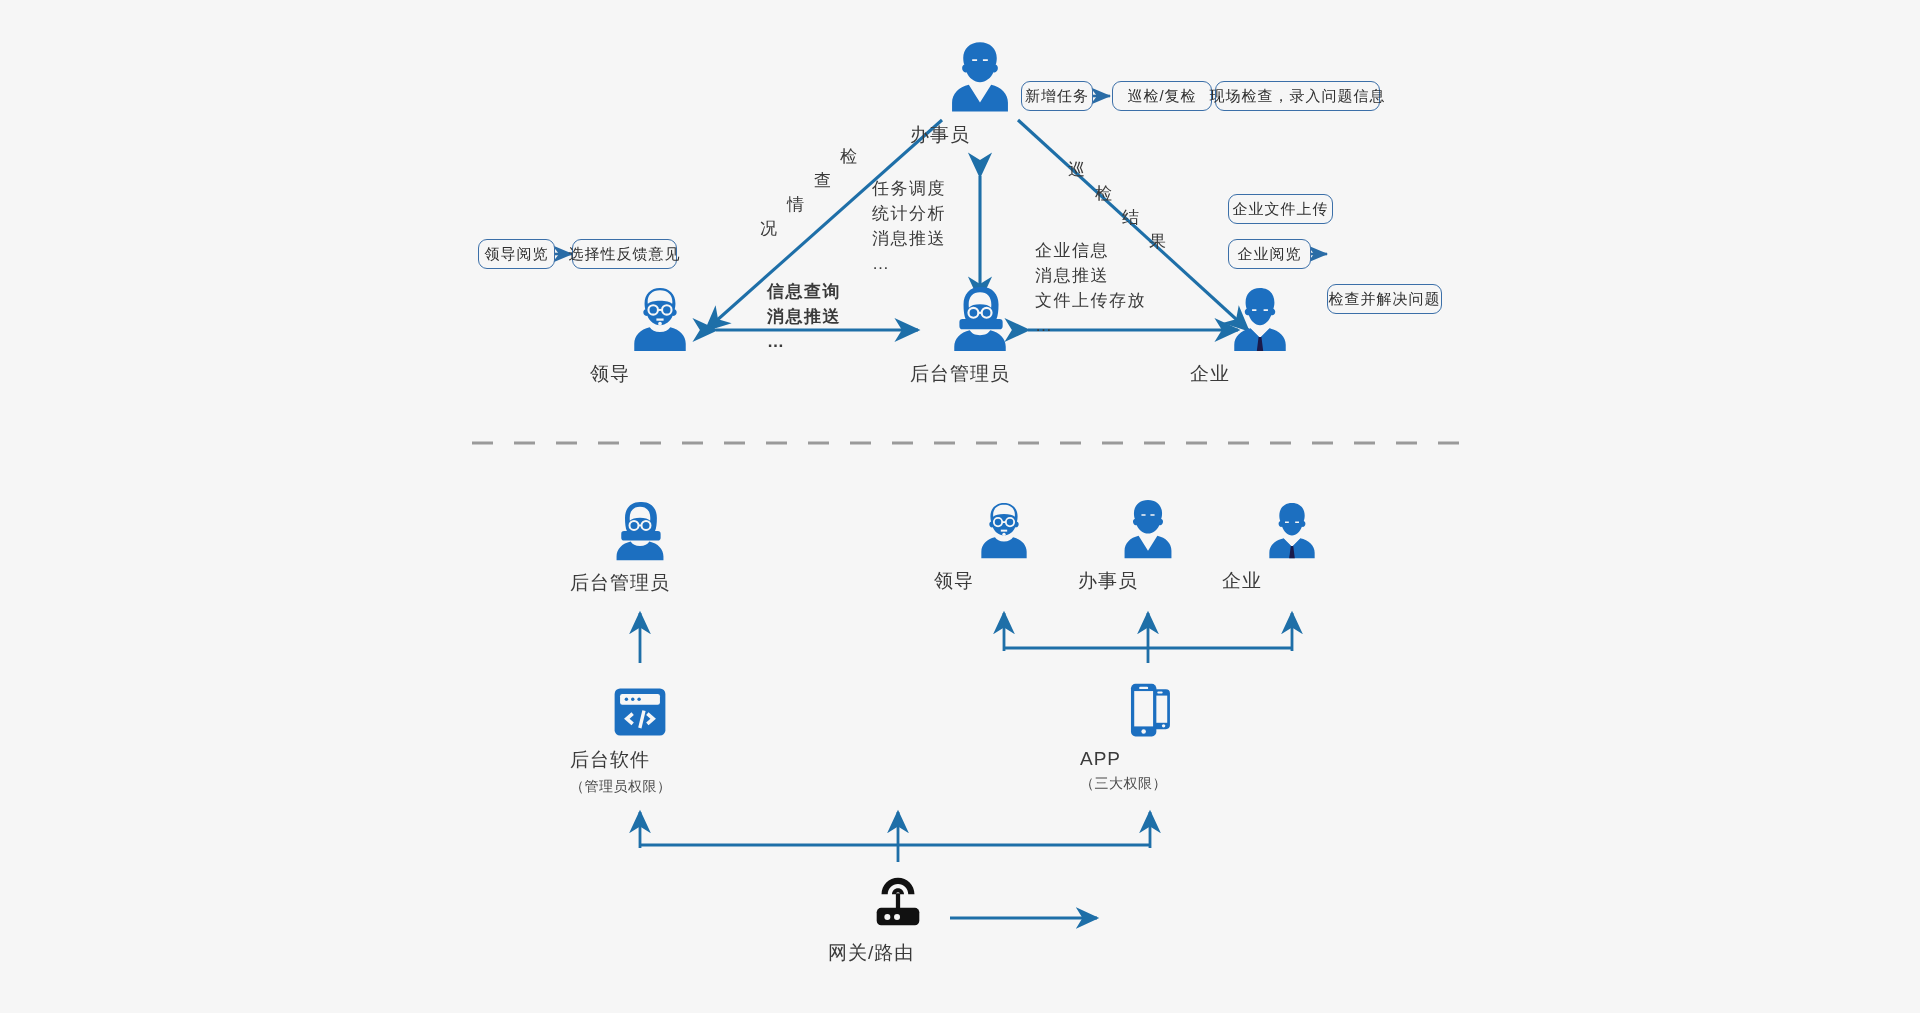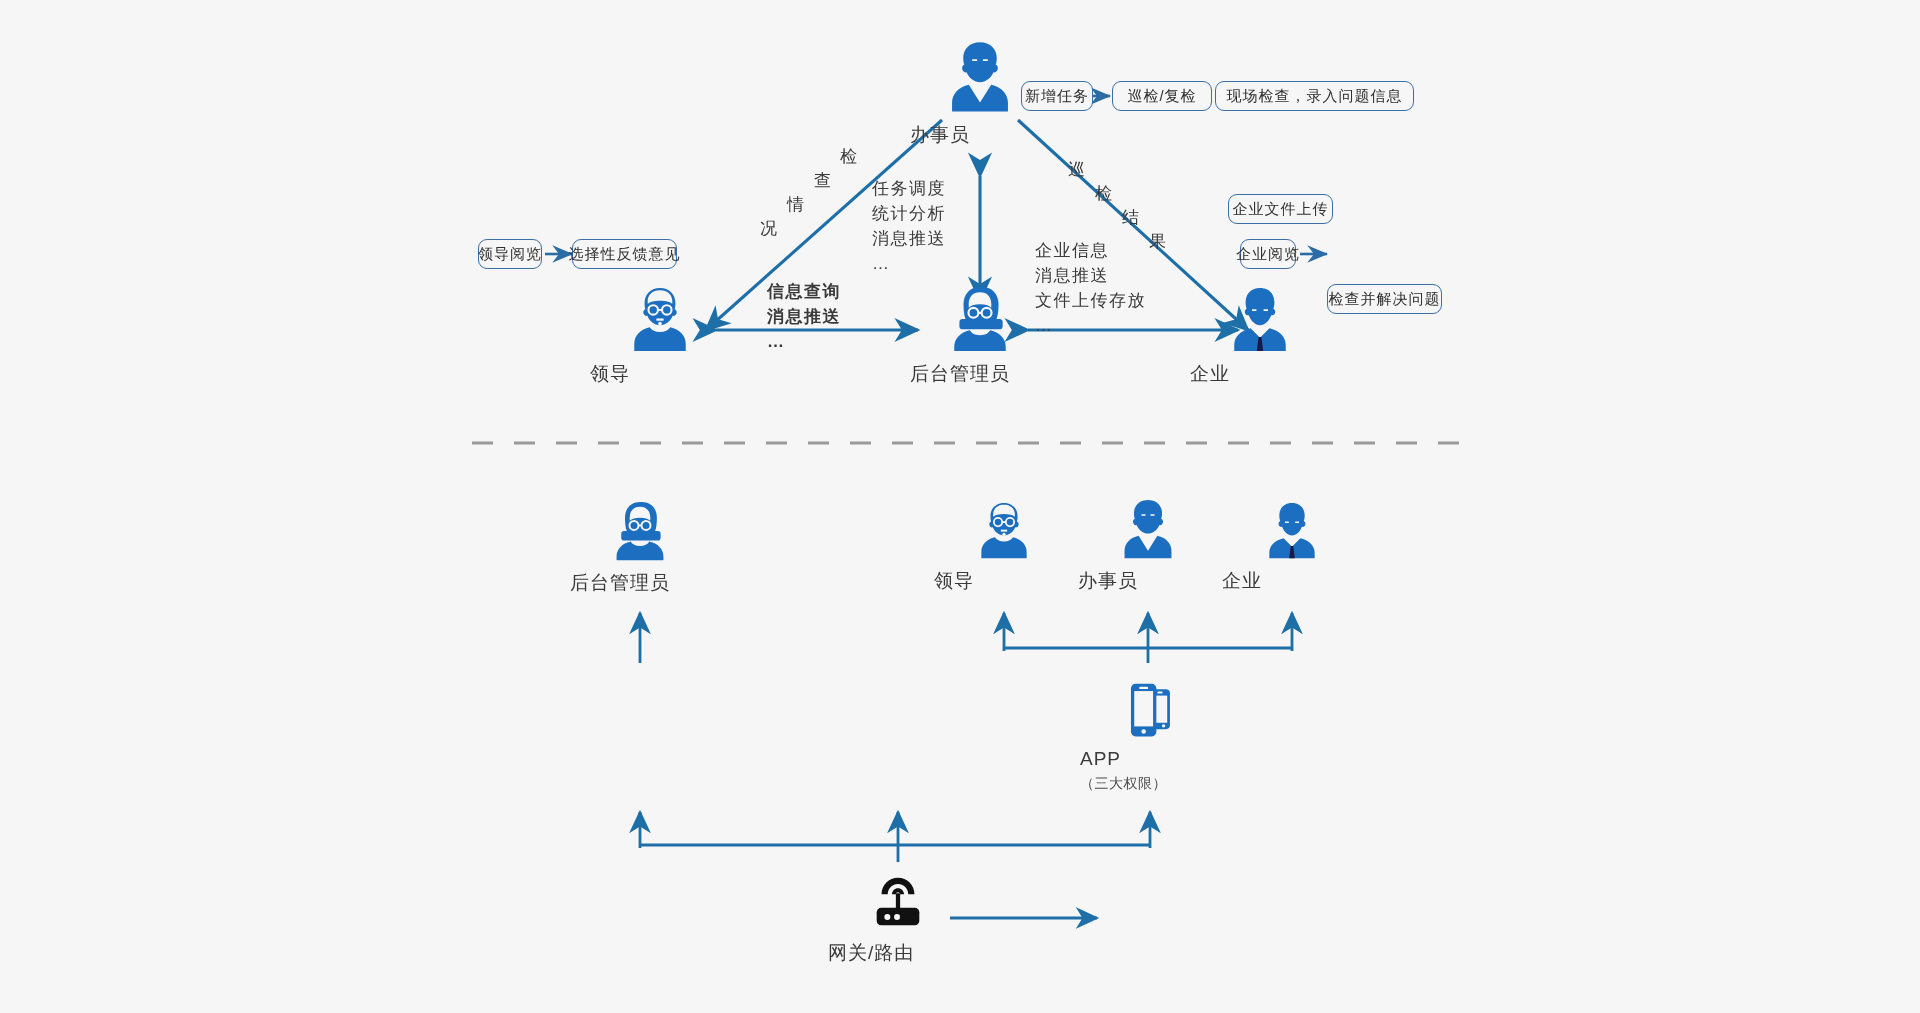--- a/index.html
+++ b/index.html
@@ -138,27 +138,27 @@
       <path fill="#f6f6f6" d="M24.3 23.5h4.2v1.7h-4.2zm11.2 0h4.2v1.7h-4.2z"></path>
       <path fill="#1c6fc0" d="M23 42c-9.5 2-16 8-16 16v6h50v-6c0-8-6.5-14-16-16l-9 9z"></path>
       <path fill="#f6f6f6" d="M23 42l9 9 9-9-4-2.4-5 5.4-5-5.4z"></path>
       <path fill="#1a1a4a" d="M30.6 50.6h2.8l1.7 13.4h-6.2z"></path>
     </svg>
     <span class="cap">企业</span>
   </div>
 
   <div class="pill" style="left:1021px;top:81px;width:72px;">新增任务</div>
   <div class="pill" style="left:1112px;top:81px;width:100px;">巡检/复检</div>
-  <div class="pill" style="left:1215px;top:81px;width:199px;">现场检查，录入问题信息</div>
-
-  <div class="pill" style="left:478px;top:239px;width:64px;">领导阅览</div>
+  <div class="pill" style="left:1215px;top:81px;width:165px;">现场检查，录入问题信息</div>
+
+  <div class="pill" style="left:478px;top:239px;width:77px;">领导阅览</div>
   <div class="pill" style="left:572px;top:239px;width:105px;">选择性反馈意见</div>
 
   <div class="pill" style="left:1228px;top:194px;width:105px;">企业文件上传</div>
-  <div class="pill" style="left:1228px;top:239px;width:56px;margin-left:12px;">企业阅览</div>
+  <div class="pill" style="left:1228px;top:239px;width:83px;">企业阅览</div>
   <div class="pill" style="left:1327px;top:239px;width:115px;margin-top:45px;">检查并解决问题</div>
 
   <div class="diaglabel" style="left:760px;top:145px;width:160px;height:110px;">
     <span style="left:80px;top:0px;">检</span>
     <span style="left:54px;top:24px;">查</span>
     <span style="left:27px;top:48px;">情</span>
     <span style="left:0px;top:72px;">况</span>
   </div>
 
   <div class="diaglabel" style="left:1068px;top:158px;width:160px;height:110px;">
@@ -228,20 +228,32 @@
     <svg class="glyph" width="58" height="62" viewBox="0 0 64 68">
       <path fill="#1c6fc0" d="M32 3c-8.5 0-14 5.5-14 14 0 2.3.4 4.4 1 6-1 .4-1.8 1.6-1.8 3 0 1.9 1.3 3.5 3 3.5.3 0 .6 0 .9-.1C23.2 35 27.2 39 32 39s8.8-4 10.9-9.6c.3.1.6.1.9.1 1.7 0 3-1.6 3-3.5 0-1.4-.8-2.6-1.8-3 .6-1.6 1-3.7 1-6 0-8.5-5.5-14-14-14z"></path>
       <path fill="#f6f6f6" d="M24.3 23.5h4.2v1.7h-4.2zm11.2 0h4.2v1.7h-4.2z"></path>
       <path fill="#1c6fc0" d="M23 42c-9.5 2-16 8-16 16v6h50v-6c0-8-6.5-14-16-16l-9 9z"></path>
       <path fill="#f6f6f6" d="M23 42l9 9 9-9-4-2.4-5 5.4-5-5.4z"></path>
       <path fill="#1a1a4a" d="M30.6 50.6h2.8l1.7 13.4h-6.2z"></path>
     </svg>
     <span class="cap">企业</span>
   </div>
 
+  <div class="node" style="left:570px;top:683px;width:140px;">
+    <svg class="glyph" width="58" height="58" viewBox="0 0 64 64">
+      <rect x="4" y="6" width="56" height="52" rx="6" fill="#1c6fc0"></rect>
+      <rect x="10" y="12" width="44" height="12" rx="2.5" fill="#f6f6f6"></rect>
+      <circle cx="17" cy="18" r="1.9" fill="#1c6fc0"></circle>
+      <circle cx="24" cy="18" r="1.9" fill="#1c6fc0"></circle>
+      <circle cx="31" cy="18" r="1.9" fill="#1c6fc0"></circle>
+      <path fill="#f6f6f6" d="M22.6 32.4l-8.2 7.1 8.2 7.1 2.6-3-4.7-4.1 4.7-4.1zm18.8 0l-2.6 3 4.7 4.1-4.7 4.1 2.6 3 8.2-7.1zM34.6 30l-4.6 19.2 3.6.9L38.2 31z"></path>
+    </svg>
+    <span class="cap">后台软件</span>
+    <span class="sub">（管理员权限）</span>
+  </div>
 
 
   <div class="node" style="left:1080px;top:680px;width:140px;">
     <svg class="glyph" width="58" height="62" viewBox="0 0 64 68">
       <rect x="32" y="10" width="22" height="44" rx="4.5" fill="#1c6fc0"></rect>
       <rect x="35" y="17" width="16" height="30" fill="#f6f6f6"></rect>
       <rect x="40" y="12.6" width="6" height="2.2" rx="1.1" fill="#f6f6f6"></rect>
       <rect x="11" y="4" width="28" height="58" rx="5" fill="#1c6fc0"></rect>
       <rect x="14.6" y="12" width="20.8" height="39" fill="#f6f6f6"></rect>
       <rect x="20" y="7.2" width="10" height="2.6" rx="1.3" fill="#f6f6f6"></rect>

